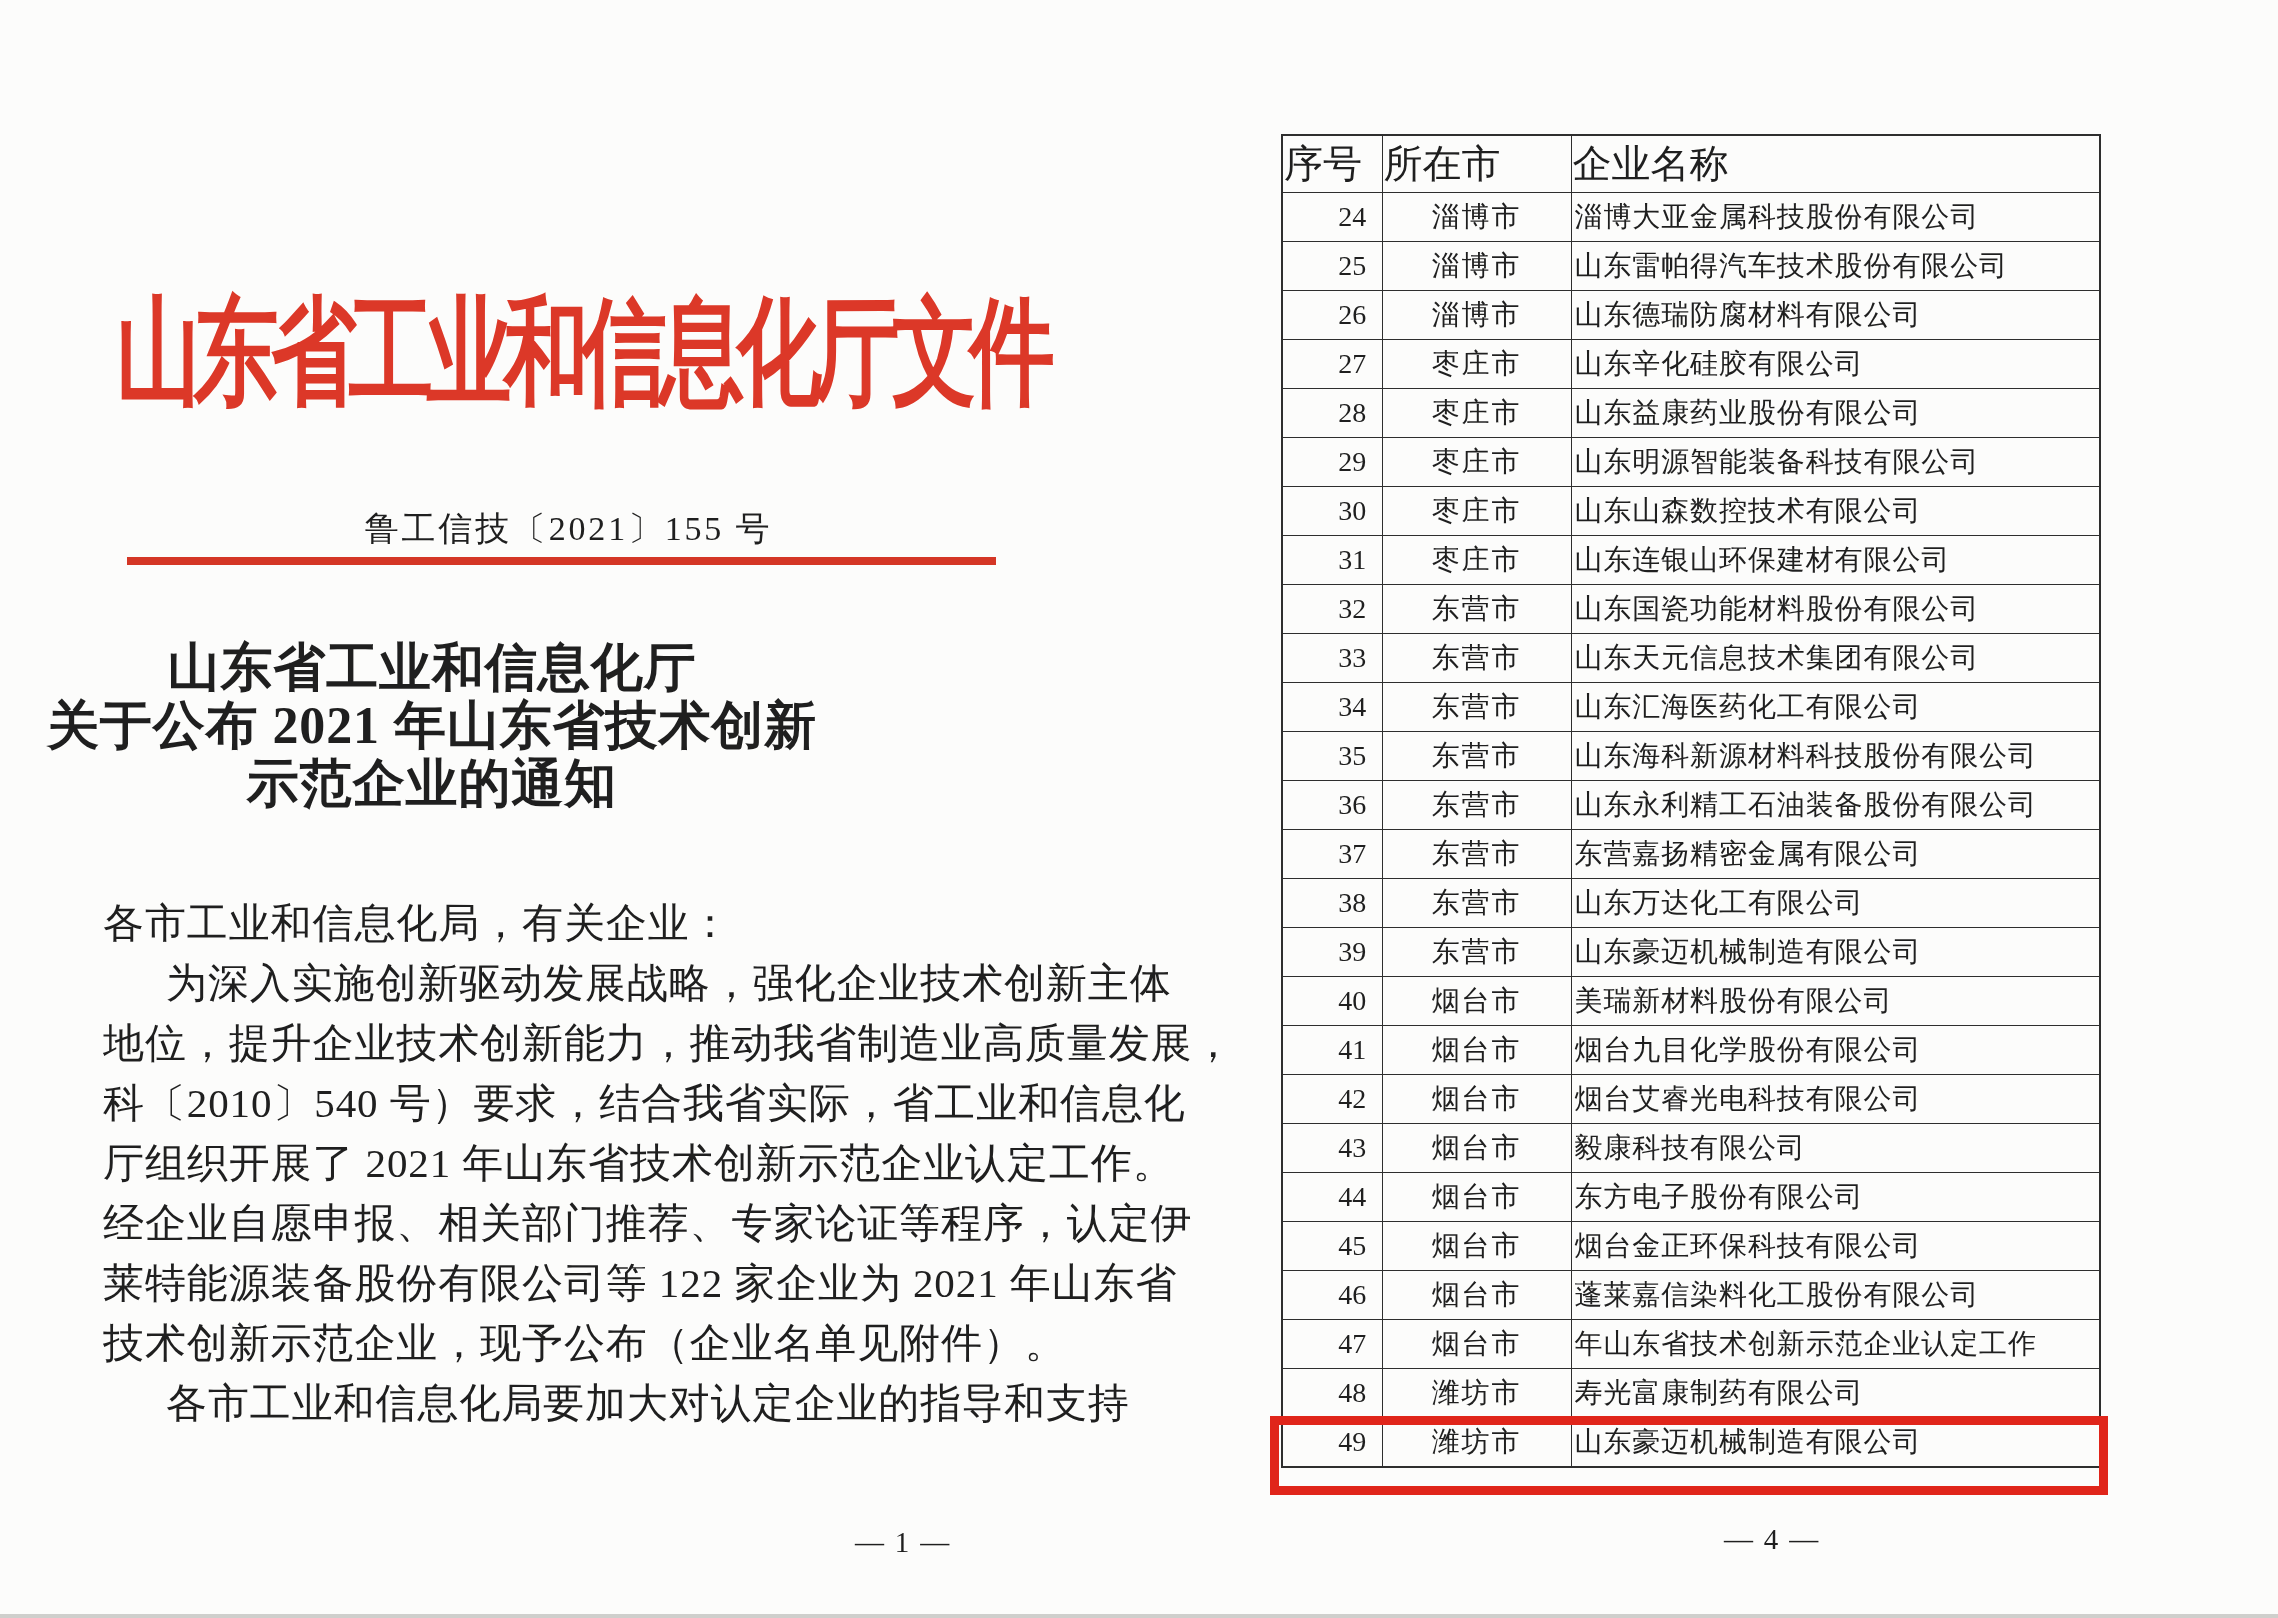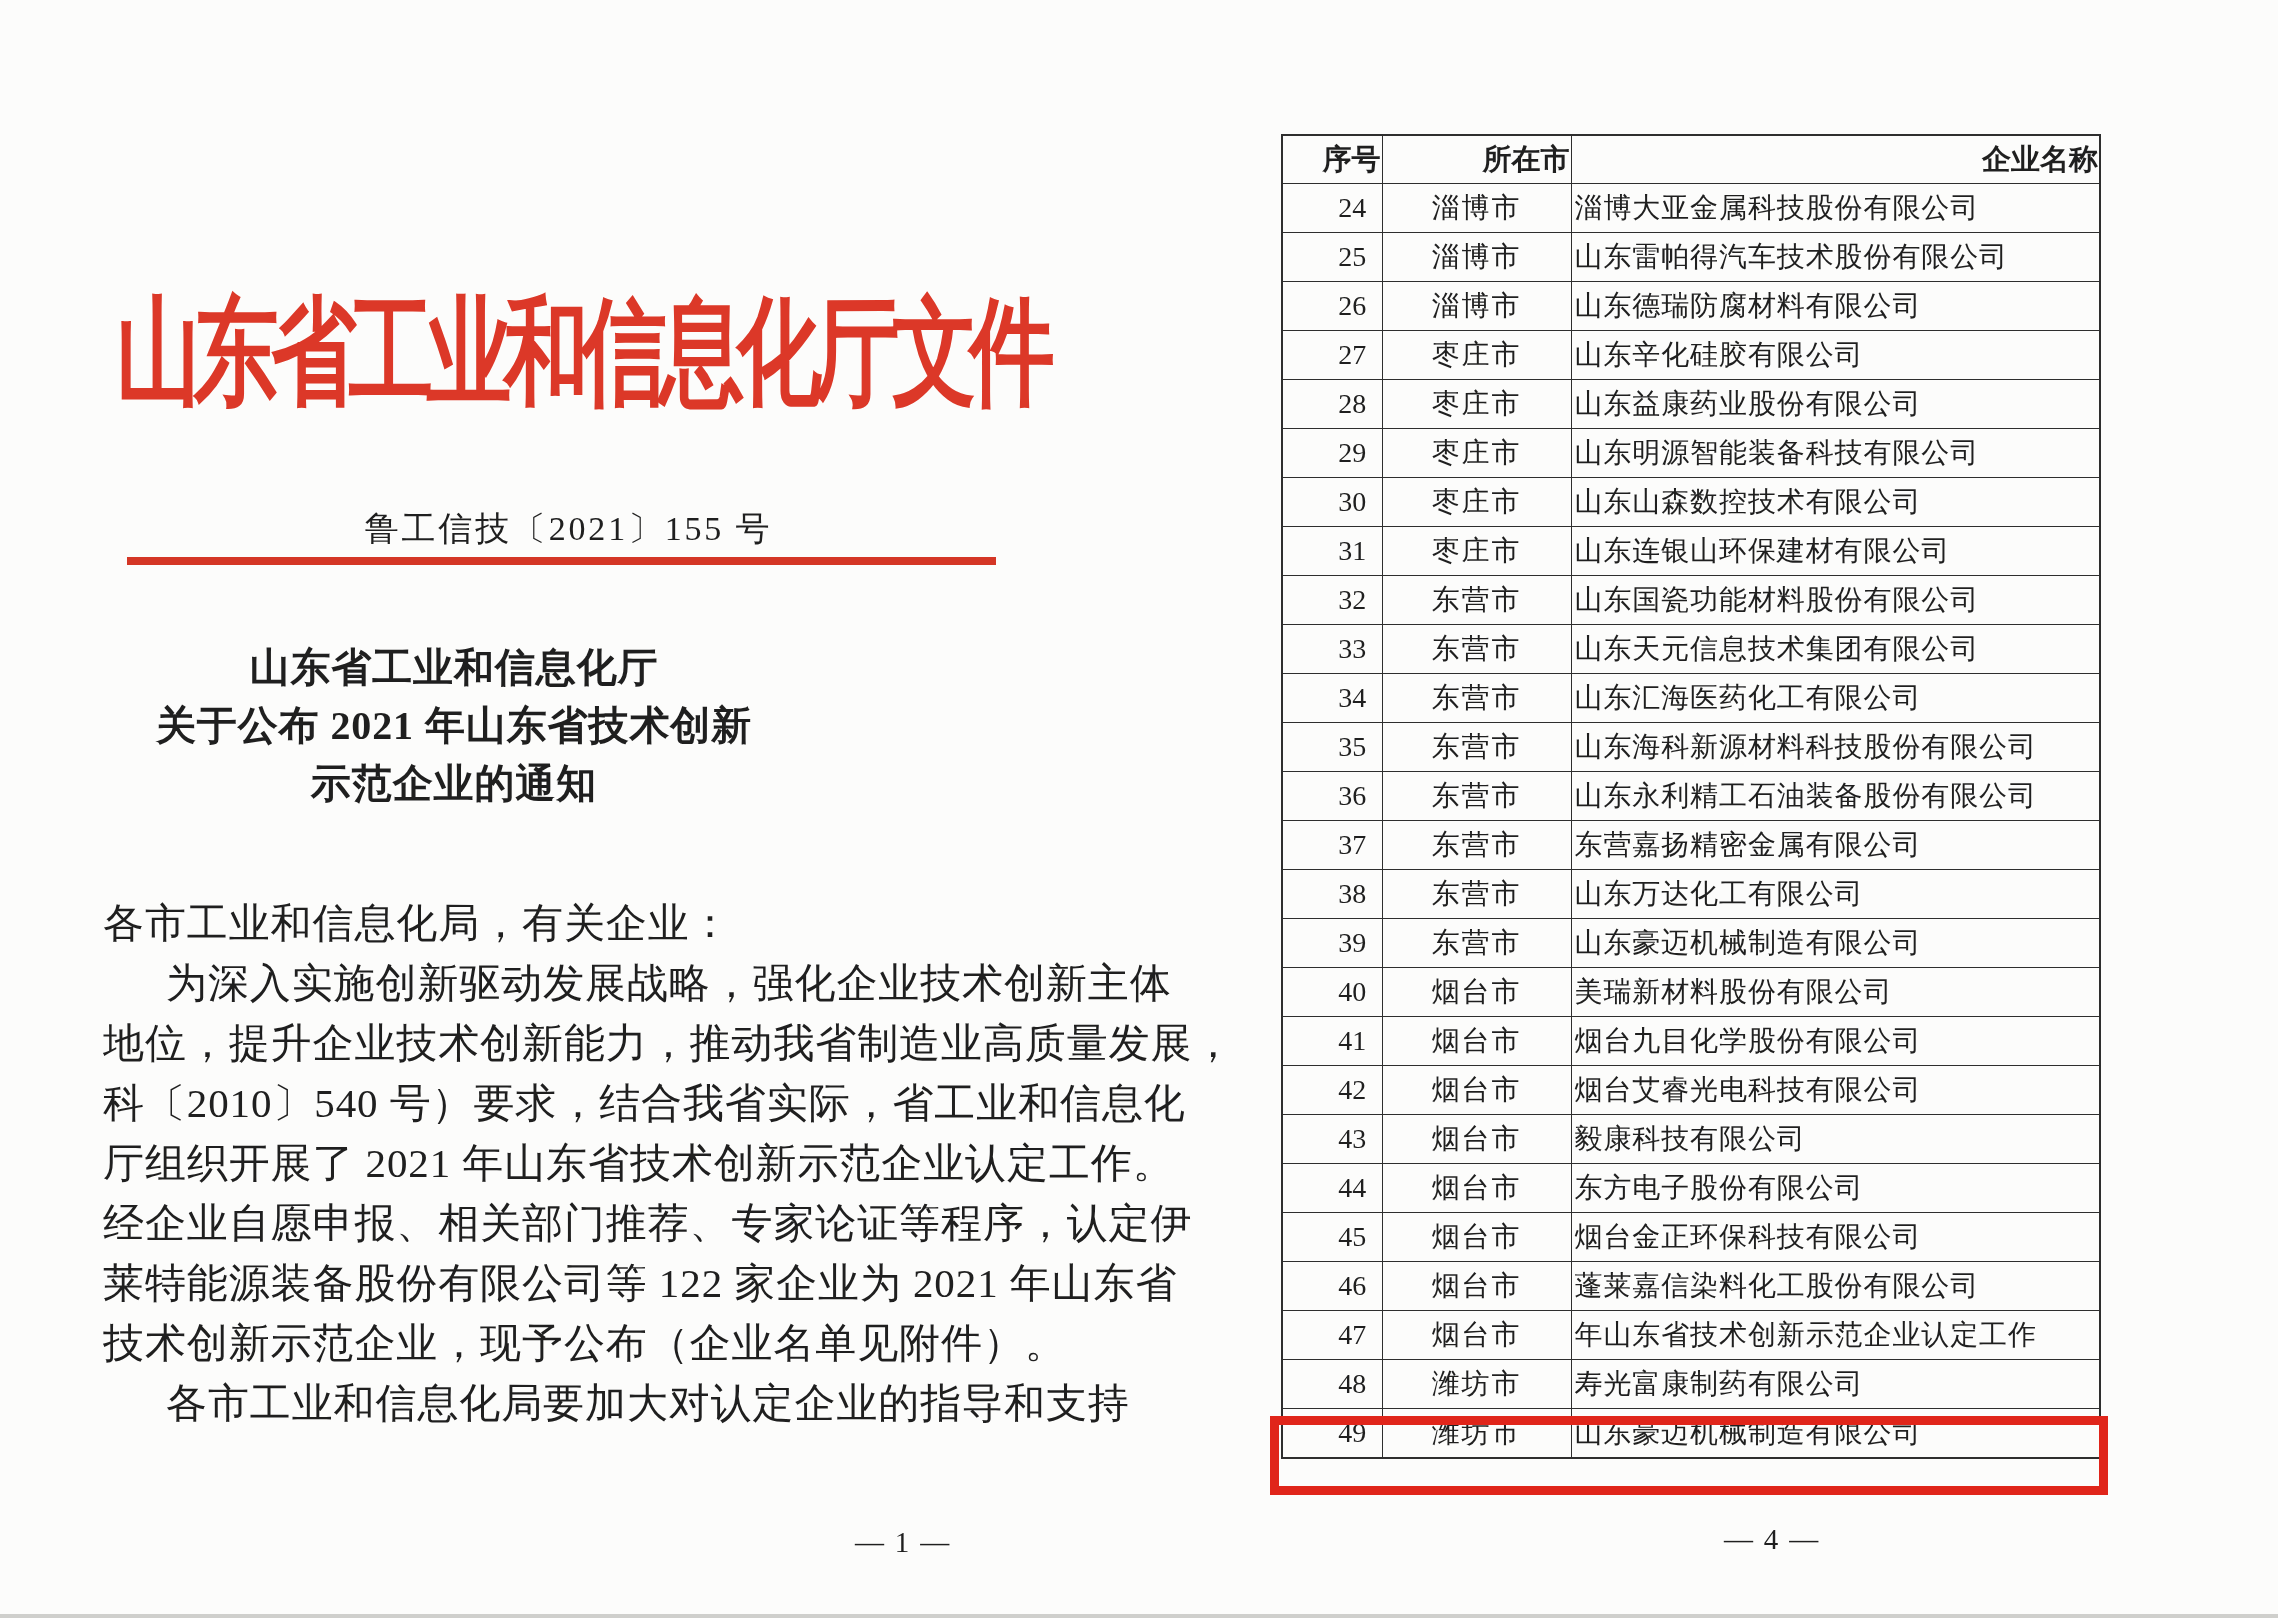--- a/index.html
+++ b/index.html
@@ -27,23 +27,22 @@
   .docnum{
     position:absolute;left:0;top:506px;width:1137px;
     text-align:center;font-size:34px;letter-spacing:2.8px;
   }
   .redline{
     position:absolute;left:127px;top:557px;width:869px;height:8.3px;
     background:var(--line-red);
   }
   .title-block{
     position:absolute;left:0;top:639px;width:864px;
-    text-align:center;font-weight:bold;font-size:40px;line-height:58px;
+    text-align:center;font-weight:bold;font-size:52px;line-height:58px;
     letter-spacing:0.9px;
-    margin-left:22px;
   }
   .body-text{
     position:absolute;left:103px;top:893px;width:868px;
     font-size:41px;line-height:60px;letter-spacing:0.9px;
   }
   .body-text .line{white-space:nowrap;height:60px;}
   .body-text .line.indent{text-indent:63px;}
   .pagenum{
     position:absolute;font-size:29px;letter-spacing:1.8px;white-space:nowrap;
   }
@@ -53,21 +52,21 @@
   .table-wrap{position:absolute;left:1281px;top:134px;}
   table.companies{
     border-collapse:collapse;table-layout:fixed;
     border:2.8px solid var(--border);
   }
   table.companies th,table.companies td{
     border:1.8px solid var(--border);
     font-weight:normal;overflow:hidden;white-space:nowrap;
   }
   table.companies th{
-    height:45px;font-size:29px;font-weight:bold;text-align:right;
+    height:45px;font-size:39px;font-weight:normal;text-align:left;
   }
   table.companies td{height:46px;font-size:28px;}
   td.no{text-align:center;font-size:29.5px;padding-left:41px;}
   td.city{text-align:center;letter-spacing:1.8px;}
   td.company{text-align:left;padding-left:3px;letter-spacing:0.9px;}
   .highlight-box{
     position:absolute;left:1270px;top:1416px;width:820px;height:61px;
     border:9.2px solid var(--hl-red);
   }
   .scan-edge{

